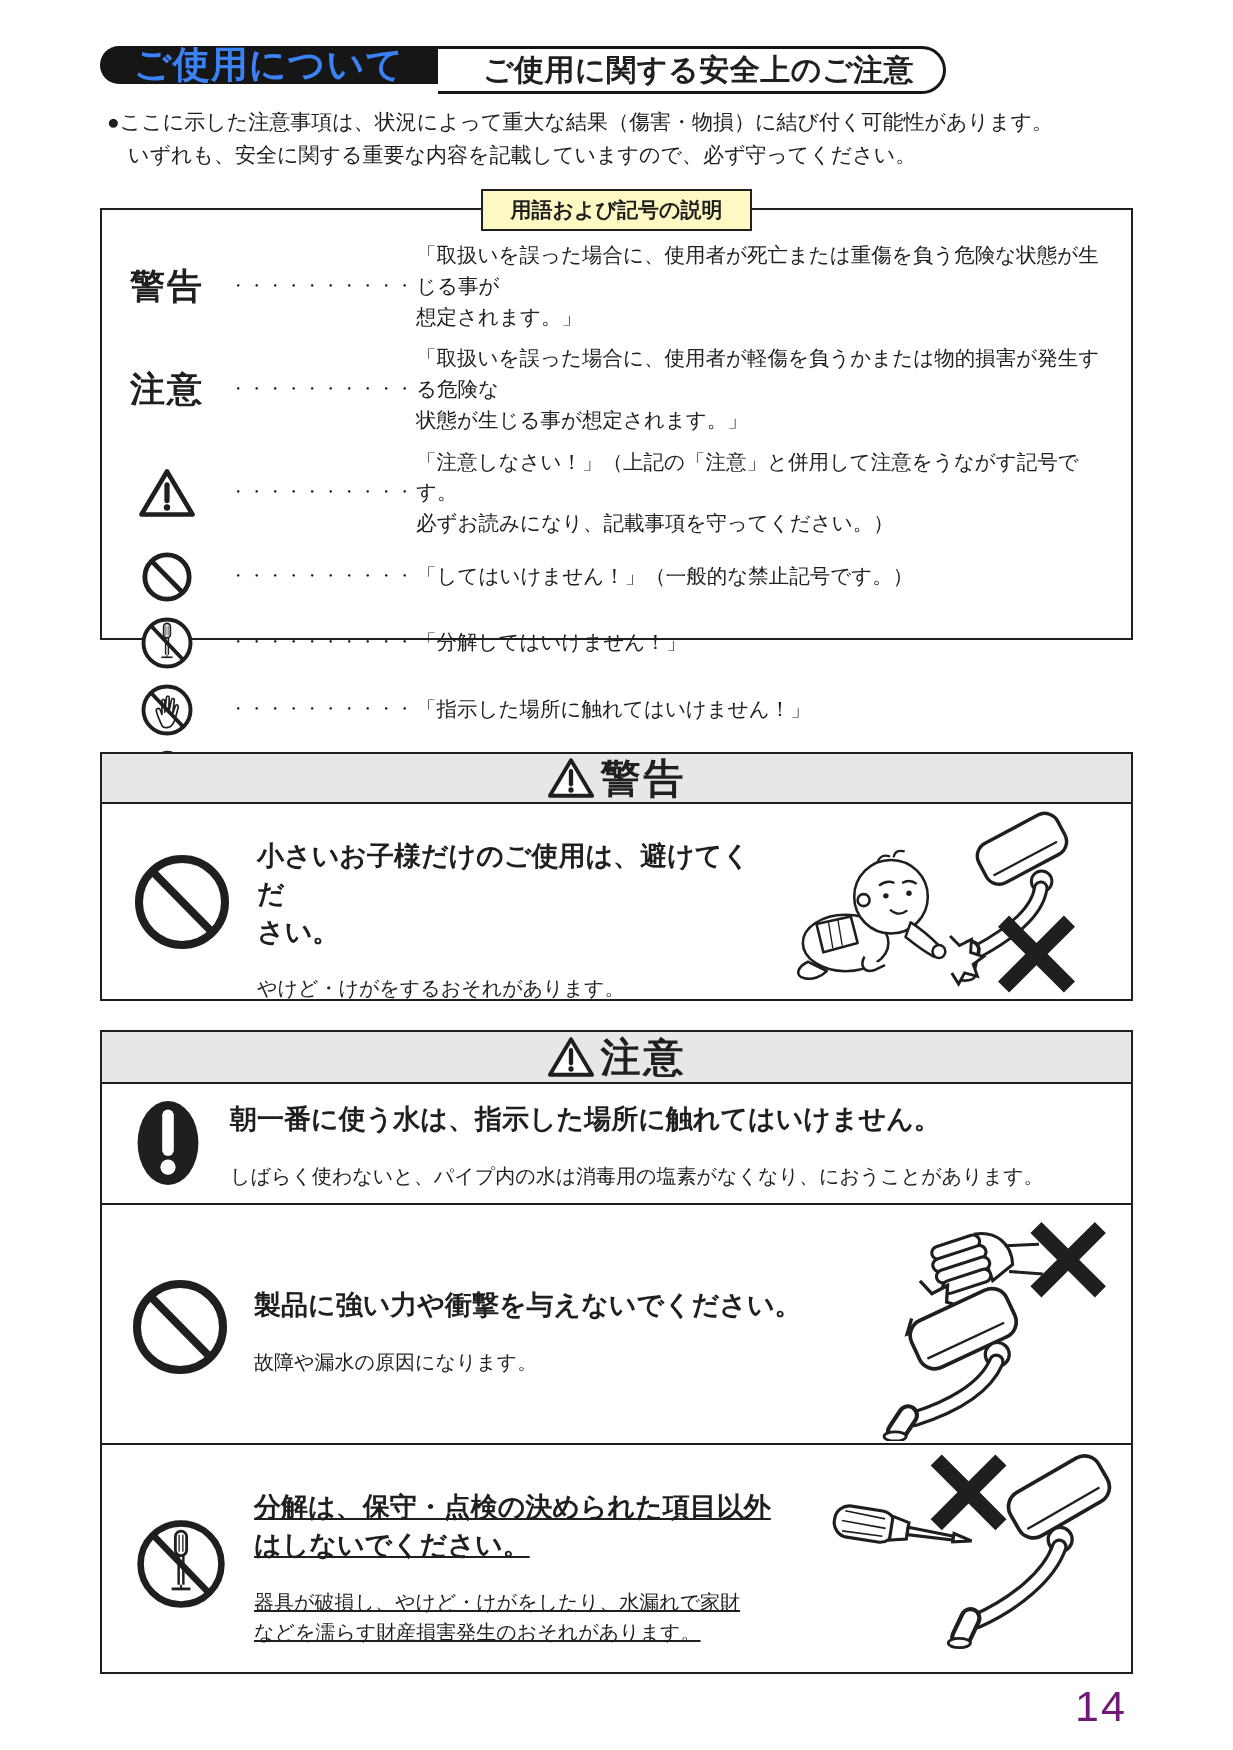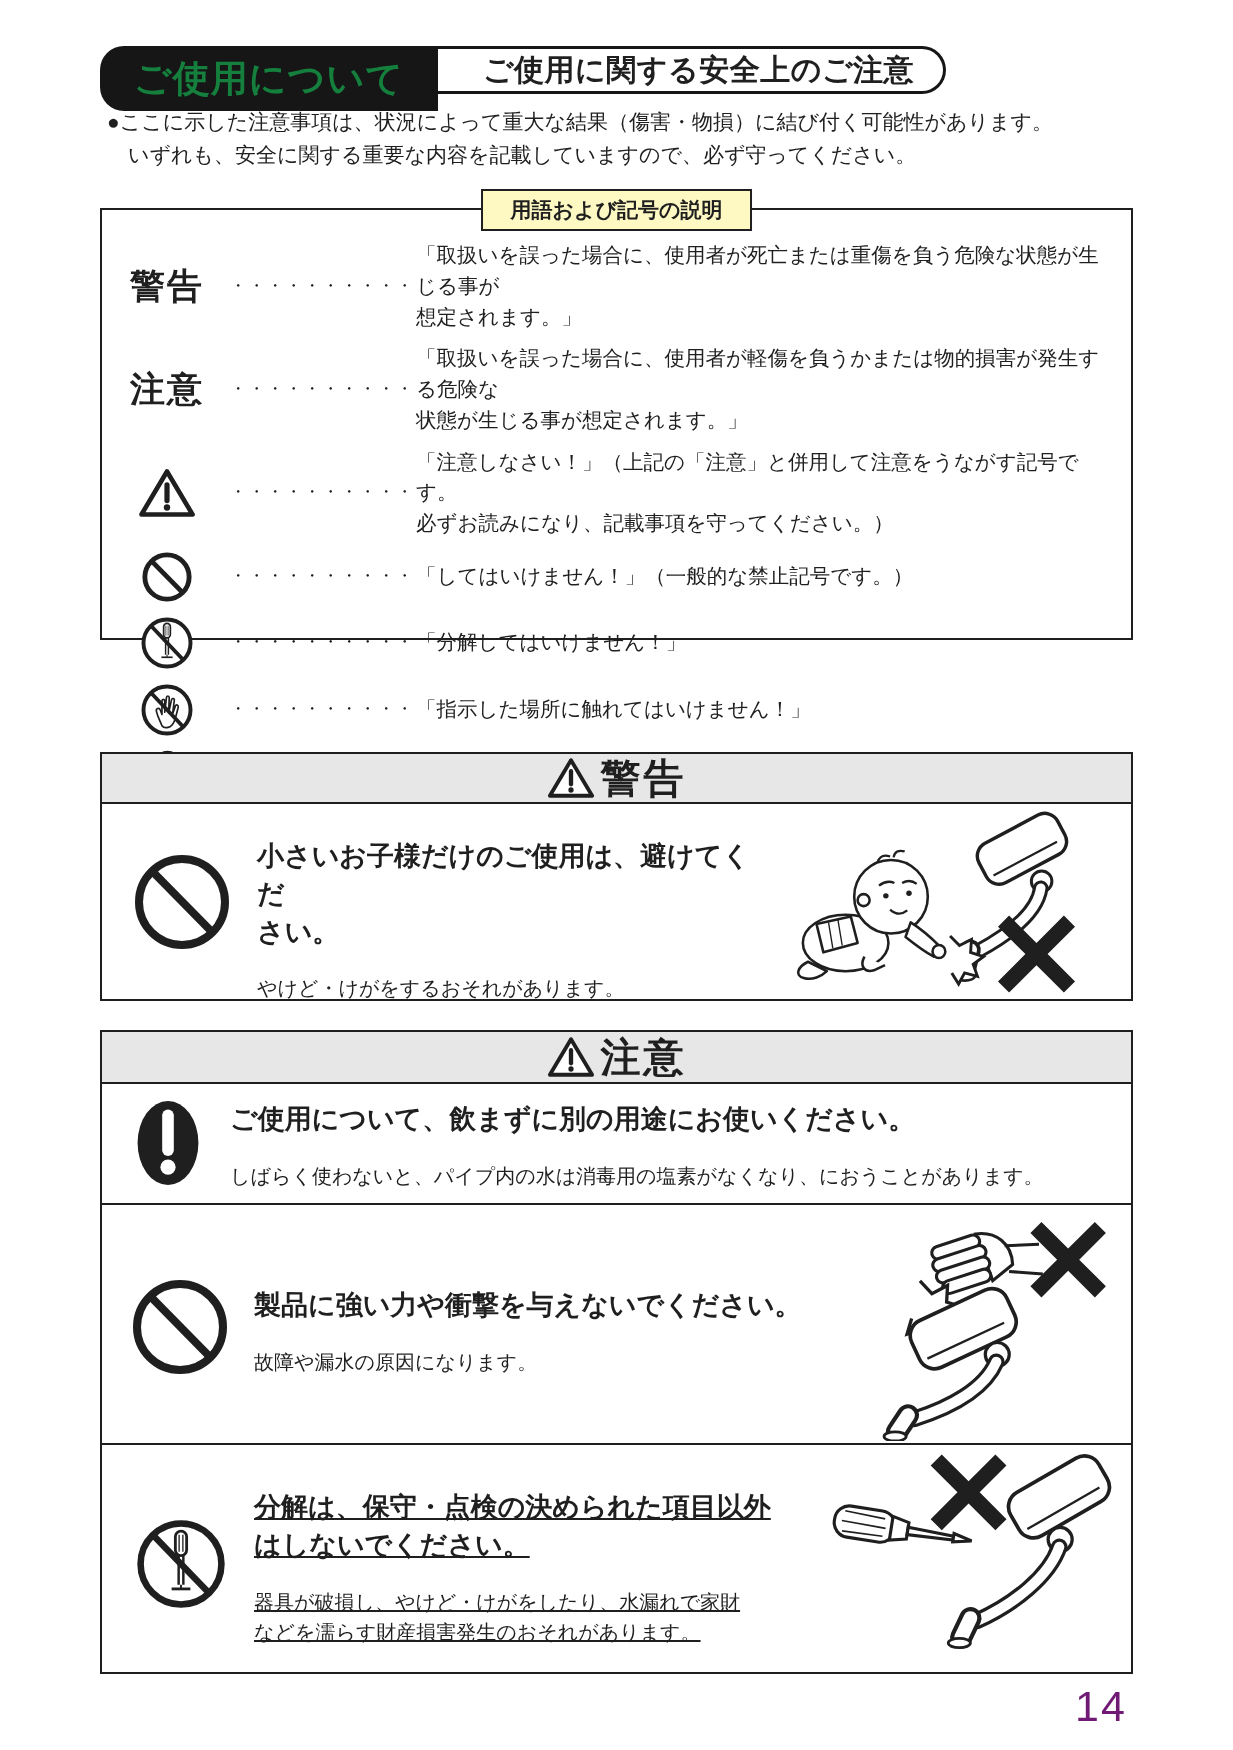--- a/index.html
+++ b/index.html
@@ -1,21 +1,21 @@
 <!DOCTYPE html>
 <html><head>
 <meta charset="utf-8">
 <style>
   * { margin:0; padding:0; box-sizing:border-box; }
   body { background:#fff; font-family:"Liberation Sans", sans-serif; color:#1f1f1f; }
   .page { position:relative; width:1233px; height:1750px; background:#fff; overflow:hidden; }
 
   
   .hdr { position:absolute; left:100px; top:46px; display:flex; }
-  .hdr-black { width:338px; height:65px; background:#161616; color:#15803d;
+  .hdr-black { width:338px; height:38px; background:#161616; color:#3b82f6;
     border-radius:24px 0 0 24px; display:flex; align-items:center; justify-content:center;
     font-size:37px; font-weight:bold; letter-spacing:1px; }
   .hdr-white { width:508px; height:48px; background:#fff; border:3.5px solid #161616;
     border-left:none; border-radius:0 24px 24px 0; display:flex; align-items:center; justify-content:center;
     font-size:30px; font-weight:bold; letter-spacing:0.5px;padding-left:16px; }
 
   .intro { position:absolute; left:107px; top:106px; width:1030px; font-size:21px;
     line-height:1.55; white-space:pre-line; }
 
   .box { position:absolute; border:2.5px solid #1f1f1f; background:#fff; }
@@ -242,21 +242,21 @@
 
     <div class="c-row c-row1">
       <span class="abs" style="left:32px; top:13px;">
         <svg width="68" height="92" viewBox="0 0 76 100">
           <ellipse cx="38" cy="50" rx="34" ry="47" fill="#1f1f1f"></ellipse>
           <path d="M38 19 L38 58" stroke="#fff" stroke-width="13" stroke-linecap="round" fill="none"></path>
           <circle cx="38" cy="77" r="8.5" fill="#fff"></circle>
         </svg>
       </span>
       <div class="abs" style="left:128px; top:17px; width:890px;">
-        <div class="item-title">ご使用について、飲まずに別の用途にお使いください。</div>
+        <div class="item-title">朝一番に使う水は、指示した場所に触れてはいけません。</div>
         <div class="item-note">しばらく使わないと、パイプ内の水は消毒用の塩素がなくなり、におうことがあります。</div>
       </div>
     </div>
 
     <div class="c-row c-row2">
       <span class="abs" style="left:28px; top:72px;">
         <svg width="100" height="100" viewBox="0 0 100 100">
           <circle cx="50" cy="50" r="43" fill="#fff" stroke="#1f1f1f" stroke-width="8"></circle>
           <line x1="21" y1="20" x2="80" y2="80" stroke="#1f1f1f" stroke-width="8"></line>
         </svg>

